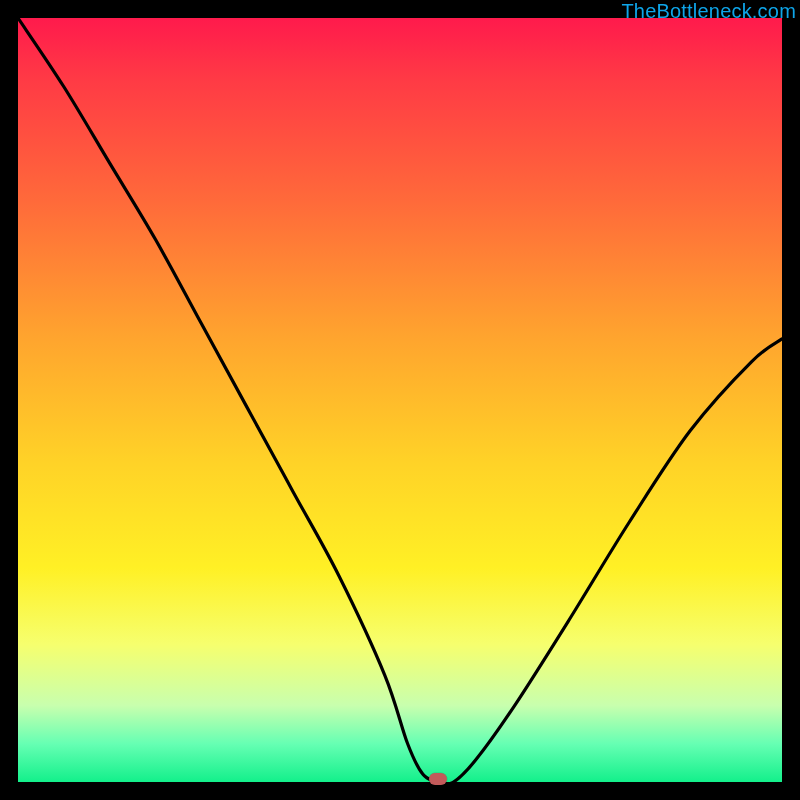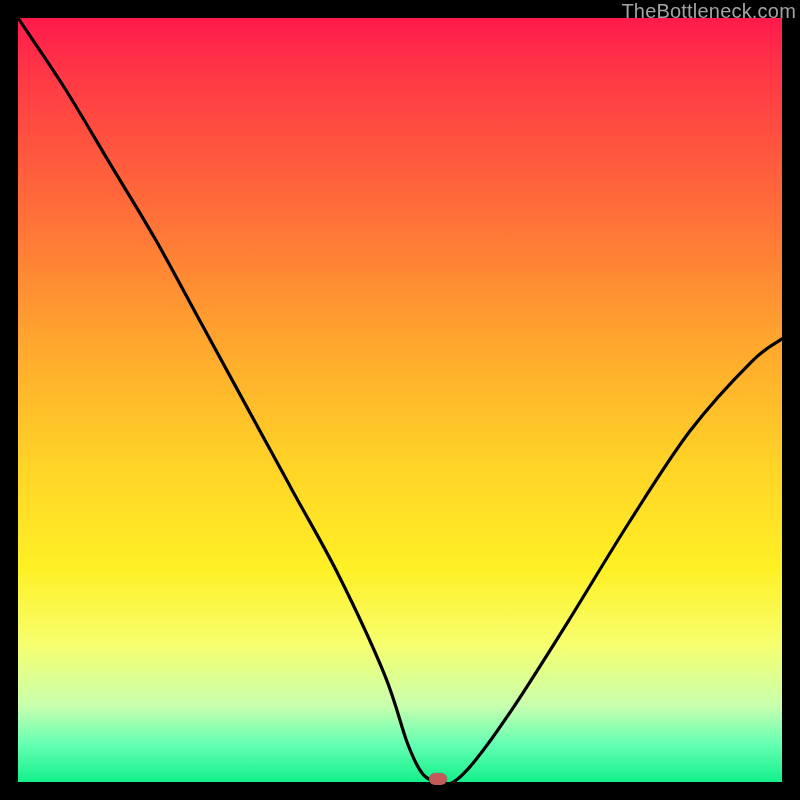--- a/index.html
+++ b/index.html
@@ -35,21 +35,21 @@
       #f6ff6e 82%,
       #c8ffae 90%,
       #66ffb3 95%,
       #13f08b 100%
     );
   }
   .watermark {
     position: absolute;
     top: 0;
     right: 4px;
-    color: #a3a3a3;
+    color: #0ea5e9;
     font-size: 20px;
     font-weight: 500;
     letter-spacing: 0.2px;
     user-select: none;
   }
   svg.curve {
     position: absolute;
     left: 0;
     top: 0;
   }

